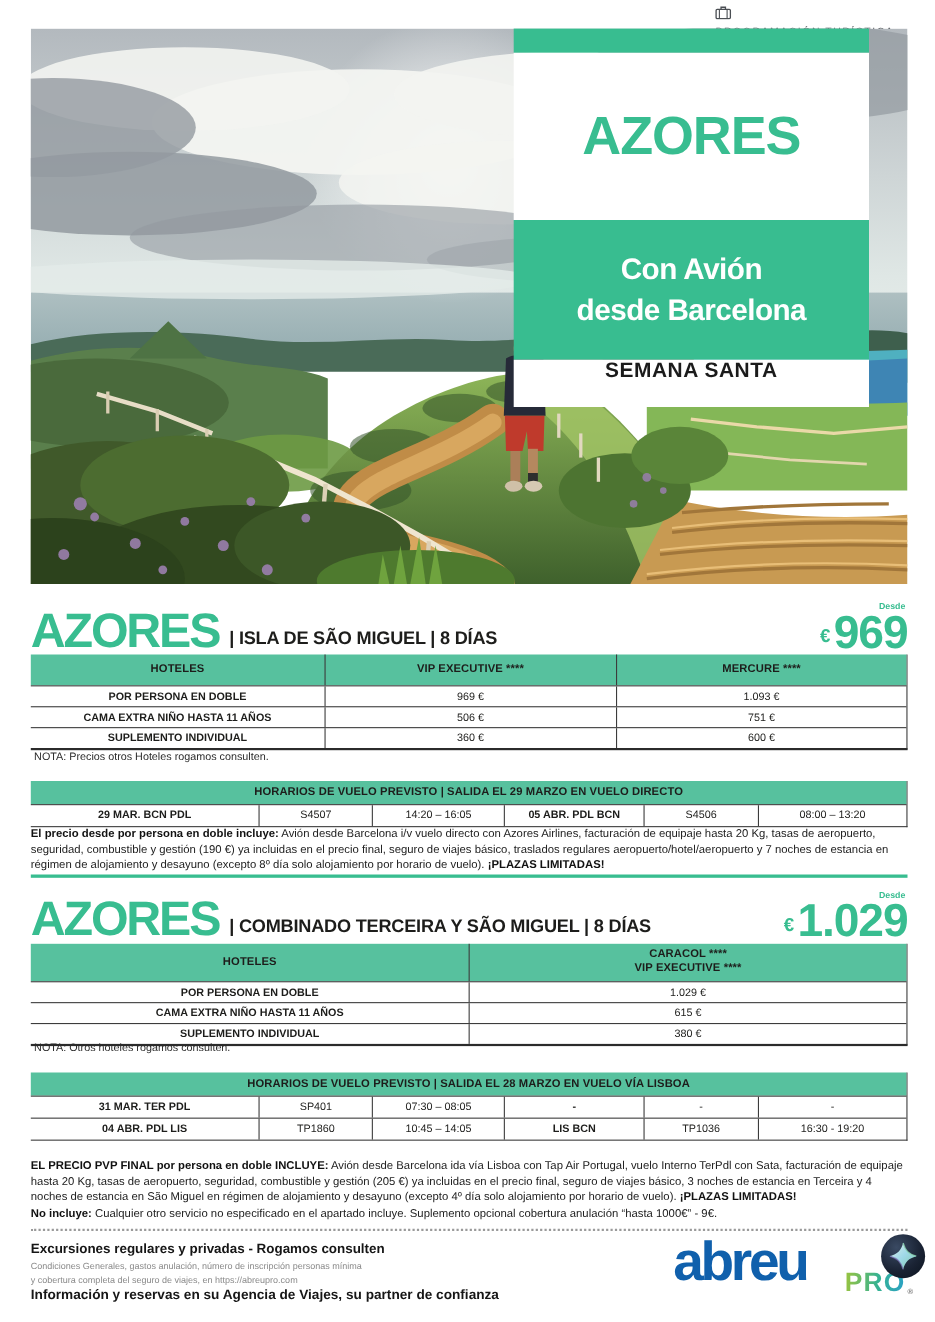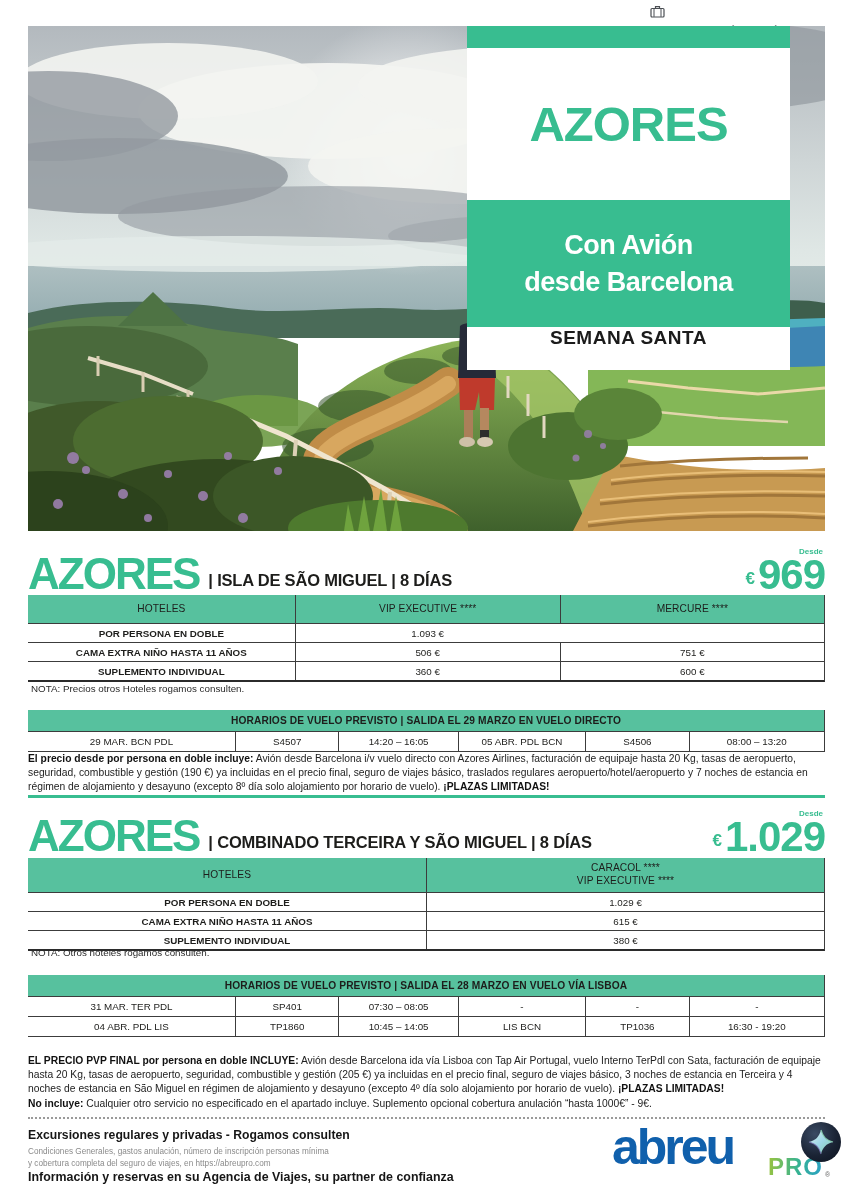--- a/index.html
+++ b/index.html
@@ -44,34 +44,34 @@
   .htable{position:absolute;left:28px;width:797px;border-right:1px solid var(--line);border-bottom:2px solid #2b2b2b;}
   .hrow{display:grid;}
   .t1 .hrow{grid-template-columns:33.5% 33.3% 33.2%;}
   .t2 .hrow{grid-template-columns:50% 50%;}
   .hrow + .hrow{border-top:1px solid var(--line);}
   .hcell{display:flex;flex-direction:column;align-items:center;justify-content:center;text-align:center;}
   .hcell + .hcell{border-left:1px solid var(--line);}
   .hhead{background:var(--green-light);}
   .t1 .hhead{height:28px;}
   .t2 .hhead{height:34px;}
-  .hhead .hcell{font-weight:400;font-size:10.2px;letter-spacing:.1px;line-height:1.25;}
+  .hhead .hcell{font-weight:700;font-size:10.2px;letter-spacing:.1px;line-height:1.25;}
   .hbody{height:19px;}
   .hbody .hcell{font-size:9.8px;}
   .hbody .lbl{font-weight:800;}
   .nota{position:absolute;left:31px;font-size:9.8px;color:#2a2a2a;}
 
   
   .ftable{position:absolute;left:28px;width:797px;border-right:1px solid var(--line);border-bottom:1px solid var(--line);}
   .fhead{background:var(--green-light);height:21px;display:flex;align-items:center;justify-content:center;
          font-weight:800;font-size:10.2px;letter-spacing:.1px;}
   .frow{display:grid;grid-template-columns:26% 13% 15% 16% 13% 17%;border-top:1px solid var(--line);}
   .fcell{height:19px;display:flex;align-items:center;justify-content:center;font-size:9.8px;text-align:center;}
   .fcell + .fcell{border-left:1px solid var(--line);}
-  .fcell.b{font-weight:400;}
+  .fcell.b{font-weight:700;}
 
   
   .desc{position:absolute;left:28px;width:797px;font-size:10.3px;line-height:1.38;color:#222;}
   .desc b{font-weight:800;color:#111;}
 
   .divider-green{position:absolute;left:28px;width:797px;height:3px;background:var(--green);}
   .divider-dotted{position:absolute;left:28px;width:797px;border-top:2px dotted #9a9a9a;}
 
   
   .footer-left{position:absolute;left:28px;top:1128px;width:520px;}
@@ -281,20 +281,21 @@
   </div>
 
   <div class="htable t1" style="top:595px;">
     <div class="hrow hhead">
       <div class="hcell">HOTELES</div>
       <div class="hcell">VIP EXECUTIVE ****</div>
       <div class="hcell">MERCURE ****</div>
     </div>
     <div class="hrow hbody">
       <div class="hcell lbl">POR PERSONA EN DOBLE</div>
+      <div class="hcell">969 €</div>
       <div class="hcell">1.093 €</div>
     </div>
     <div class="hrow hbody">
       <div class="hcell lbl">CAMA EXTRA NIÑO HASTA 11 AÑOS</div>
       <div class="hcell">506 €</div>
       <div class="hcell">751 €</div>
     </div>
     <div class="hrow hbody">
       <div class="hcell lbl">SUPLEMENTO INDIVIDUAL</div>
       <div class="hcell">360 €</div>

